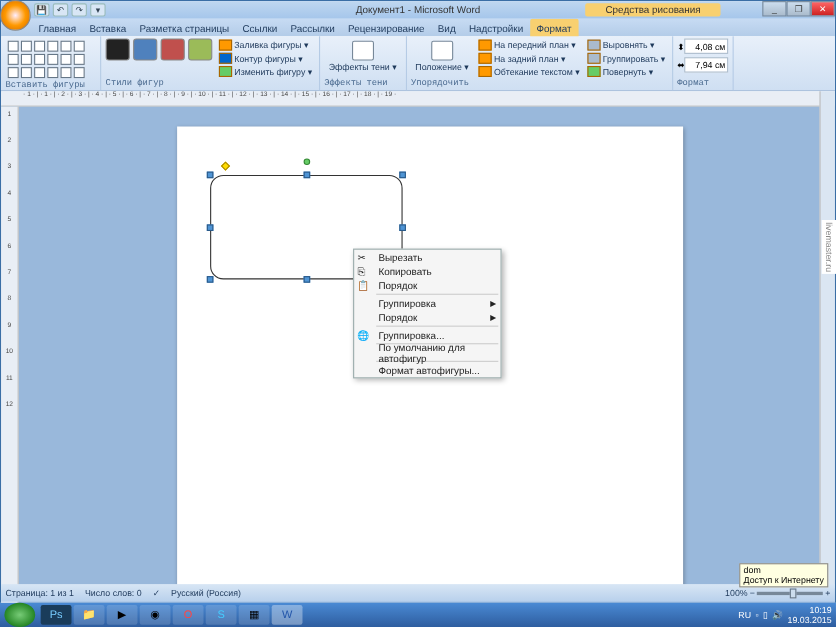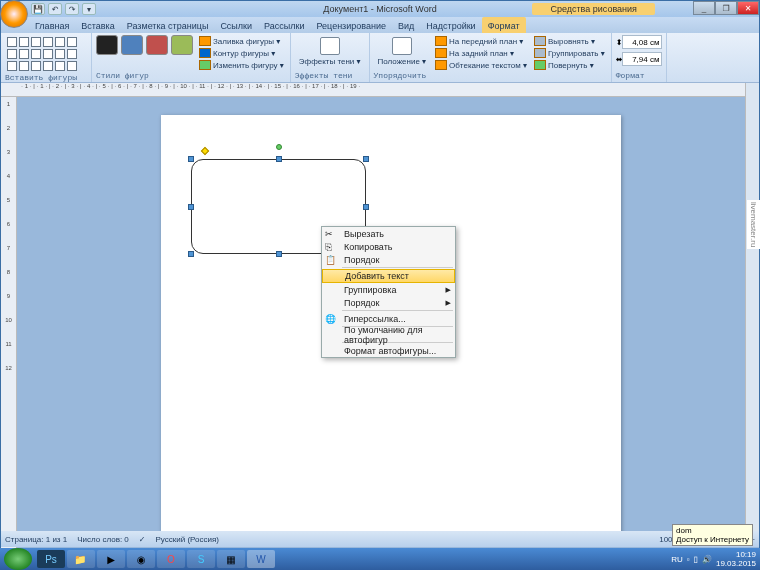--- a/index.html
+++ b/index.html
@@ -47,21 +47,21 @@
 .ctx-item { display: flex; align-items: center; height: 13px; padding: 0 4px 0 22px; position: relative; color: #222; }
 .ctx-item .cic { position: absolute; left: 3px; width: 12px; height: 10px; }
 .ctx-item.hover { background: linear-gradient(#ffe9a6,#ffd767); border: 1px solid #e5b400; height: 14px; }
 .ctx-item .arr { margin-left: auto; font-size: 7px; }
 .ctx-sep { height: 1px; background: #ccc; margin: 1px 2px 1px 20px; }
 .statusbar { position: absolute; bottom: 0; left: 0; right: 0; height: 16px; background: linear-gradient(#d8e6f5,#b8d0ec); font-size: 8px; color: #1e395b; display: flex; align-items: center; padding: 0 4px; }
 .statusbar .sb-item { margin-right: 10px; }
 .zoom { margin-left: auto; display: flex; align-items: center; gap: 2px; }
 .zoom-track { width: 60px; height: 3px; background: #789; position: relative; }
 .zoom-thumb { position: absolute; left: 50%; top: -3px; width: 6px; height: 9px; background: #cde; border: 1px solid #678; }
-.tooltip { position: absolute; right: 7px; bottom: 24px; background: #ffffe1; border: 1px solid #888; font-size: 8px; padding: 1px 3px; }
+.tooltip { position: absolute; right: 7px; bottom: 36px; background: #ffffe1; border: 1px solid #888; font-size: 8px; padding: 1px 3px; }
 .taskbar { position: absolute; bottom: 0; left: 0; width: 760px; height: 22px; background: linear-gradient(#4a8ad4,#2e5d9f); display: flex; align-items: center; }
 .start { width: 28px; height: 22px; background: radial-gradient(#7c7,#060); border-radius: 50%; margin: 0 4px; }
 .tb-icon { width: 28px; height: 18px; margin: 0 1px; background: rgba(255,255,255,.15); border-radius: 2px; display:flex; align-items:center; justify-content:center; font-size:10px; }
 .tray { margin-left: auto; display: flex; align-items: center; color: #fff; font-size: 8px; gap: 4px; padding-right: 4px; }
 .tray-time { text-align: right; line-height: 9px; }
 .scrollbar-v { position:absolute; right:0; top:82px; width:14px; height:452px; background:#dbe6f2; border-left:1px solid #bbb; }
 .watermark { position: absolute; right: 0; top: 200px; writing-mode: vertical-rl; font-size: 8px; color: #888; background:#fff; padding:2px; }
 </style>
 </head>
 <body>
@@ -246,35 +246,32 @@
       </div>
     <div class="ctx-item">
         <span class="cic">⎘</span>
         <span>Копировать</span>
       </div>
     <div class="ctx-item">
         <span class="cic">📋</span>
         <span>Порядок</span>
       </div>
     <div class="ctx-sep"></div>
-    <div class="ctx-item hover">
-        <span>Добавить текст</span>
-      </div>
     <div class="ctx-item">
         <span>Группировка</span>
         <span class="arr">▶</span>
       </div>
     <div class="ctx-item">
         <span>Порядок</span>
         <span class="arr">▶</span>
       </div>
     <div class="ctx-sep"></div>
     <div class="ctx-item">
         <span class="cic">🌐</span>
-        <span>Гиперссылка...</span>
+        <span>Группировка...</span>
       </div>
     <div class="ctx-sep"></div>
     <div class="ctx-item">
         <span>По умолчанию для автофигур</span>
       </div>
     <div class="ctx-sep"></div>
     <div class="ctx-item">
         <span>Формат автофигуры...</span>
       </div>
   </div>

